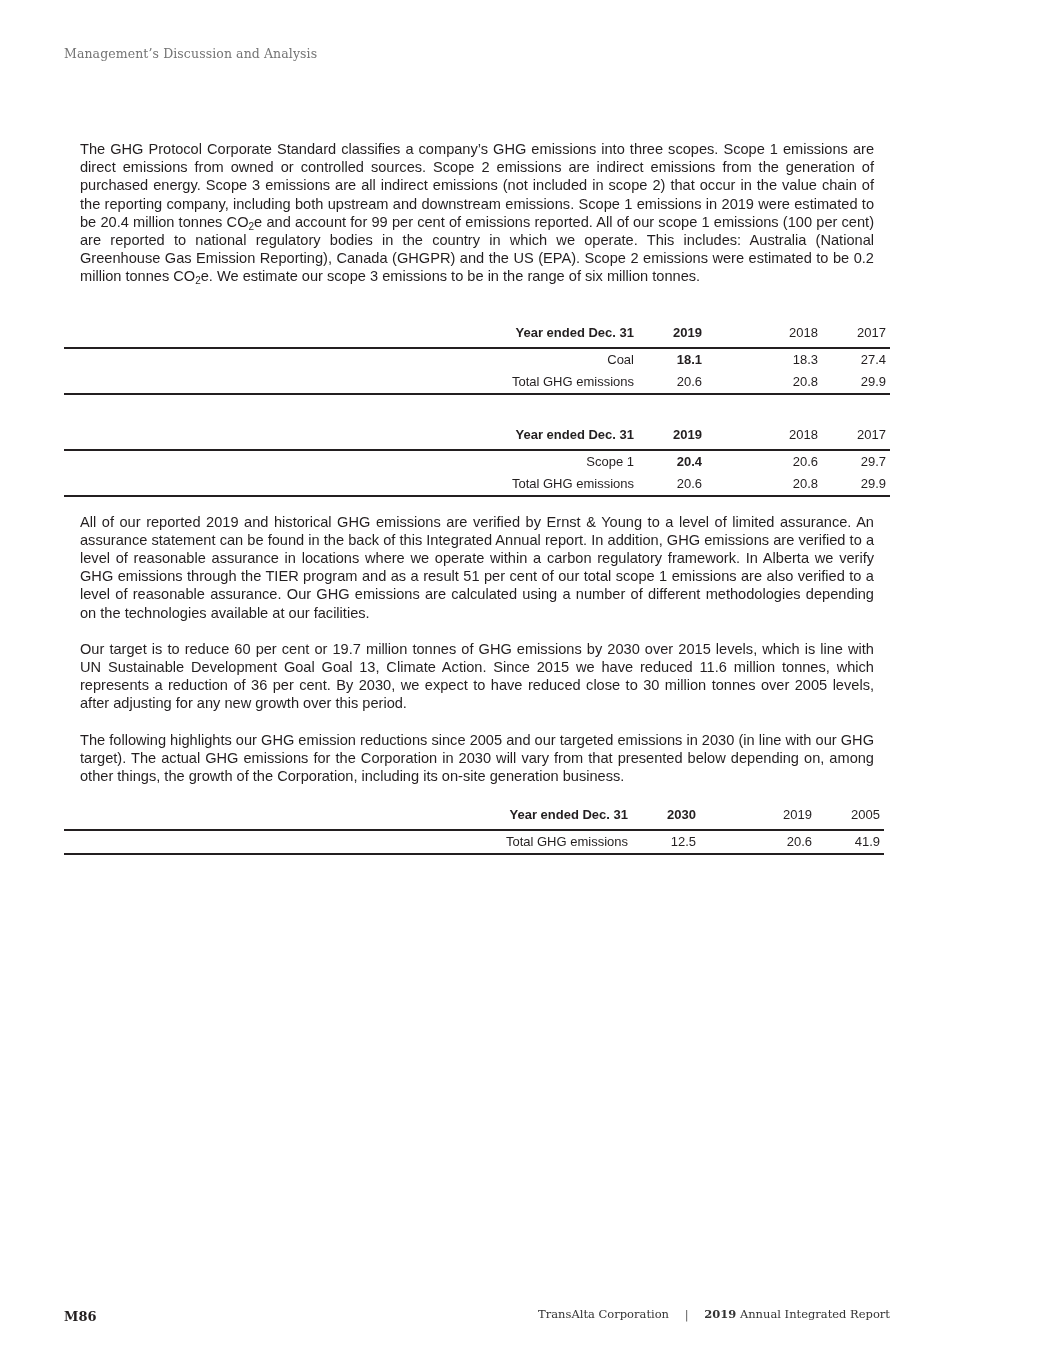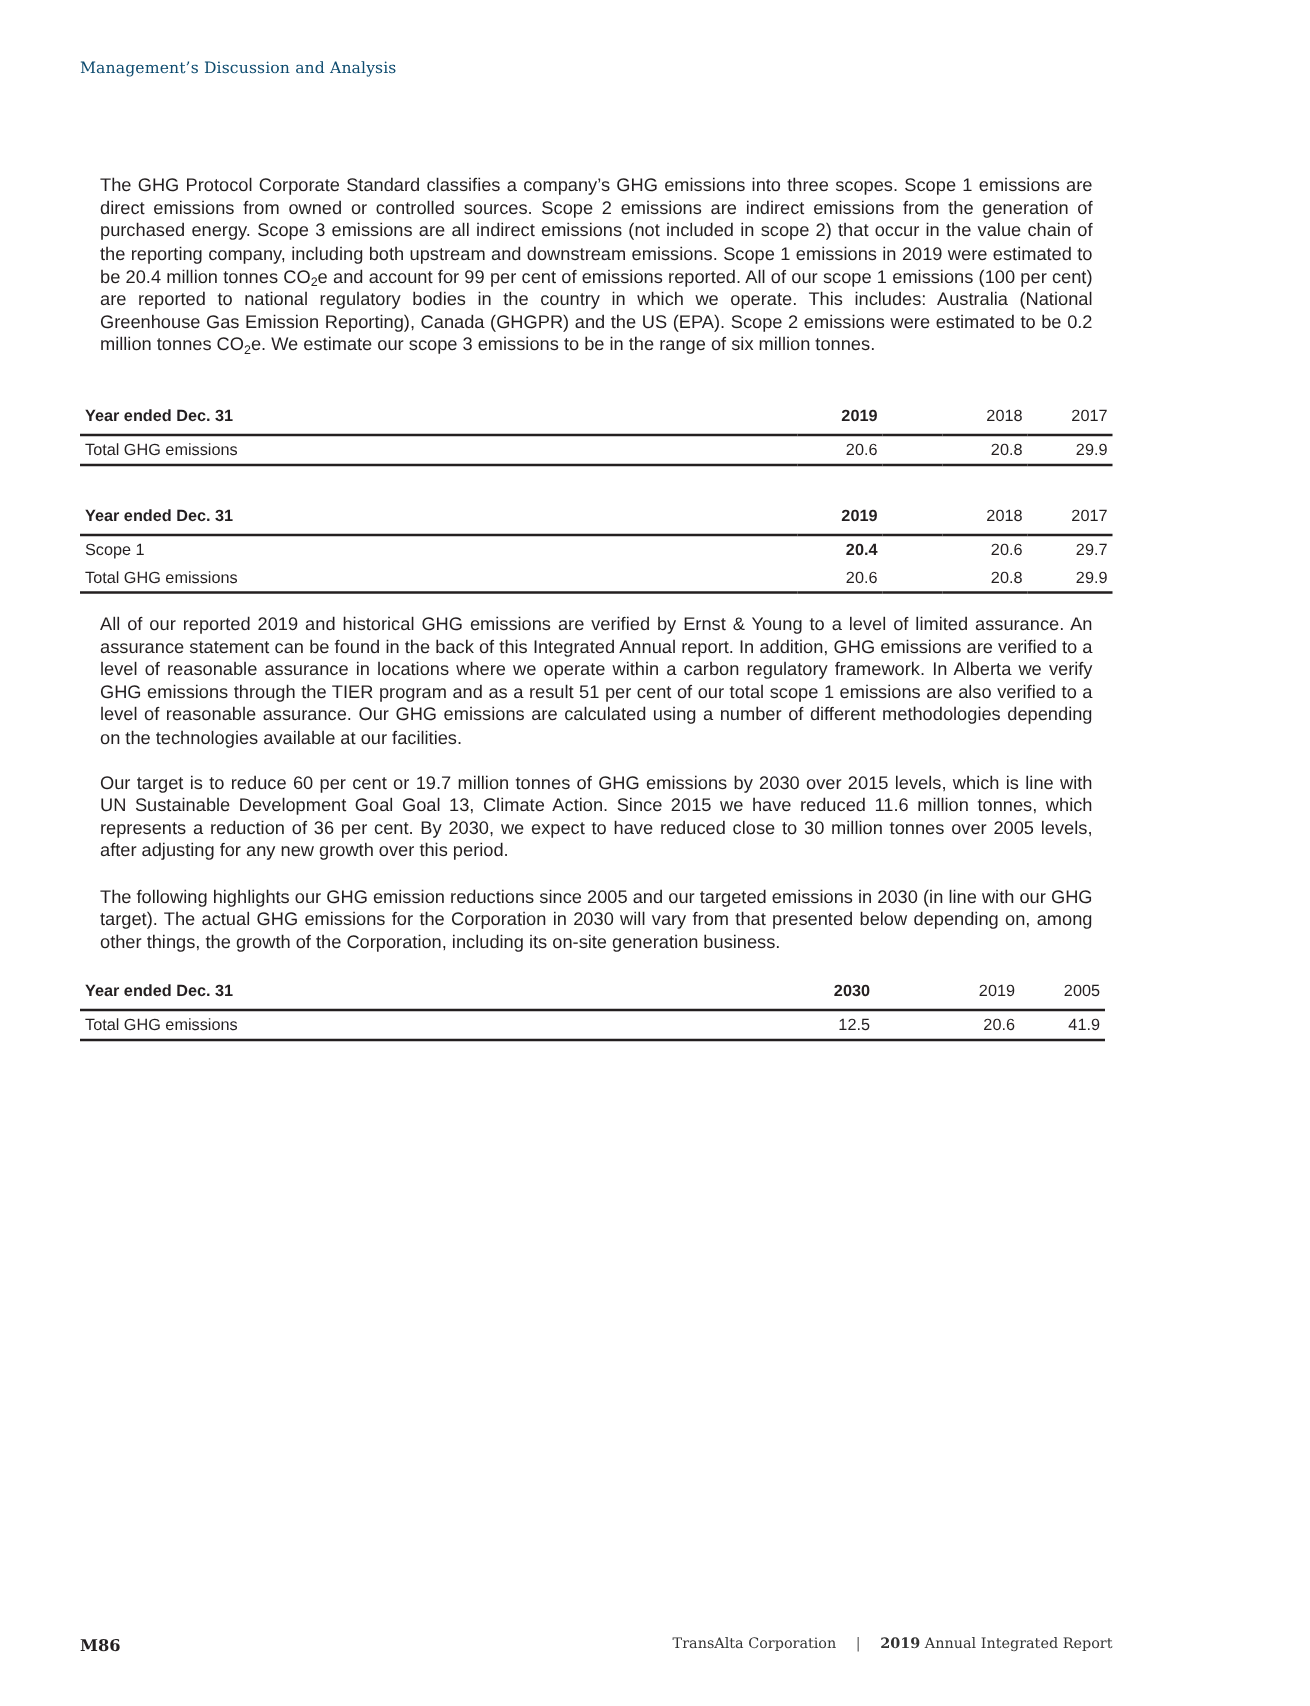--- a/index.html
+++ b/index.html
@@ -1,23 +1,23 @@
 <!DOCTYPE html>
 <html><head>
 <meta charset="utf-8">
 <style>
   html, body { margin: 0; padding: 0; background: #ffffff; }
   body { width: 1048px; height: 1365px; position: relative; overflow: hidden; color: #231f20; }
-  .header { position: absolute; left: 64px; top: 46px; font-family: "DejaVu Serif", serif; font-size: 12.5px; color: #0c4a6e; letter-spacing: 0.1px; }
+  .header { position: absolute; left: 64px; top: 46px; font-family: "DejaVu Serif", serif; font-size: 12.5px; color: #737373; letter-spacing: 0.1px; }
   .content { position: absolute; left: 64px; top: 124px; width: 826px; font-family: "Liberation Sans", sans-serif; font-size: 14.6px; line-height: 18.2px; }
   p { margin: 16px; text-align: justify; }
   p + p, p.gap { margin-top: 18px; }
   sub { font-size: 10px; line-height: 0; vertical-align: -3px; }
   table { width: 826px; border-collapse: collapse; font-family: "Liberation Sans", sans-serif; font-size: 13px; }
-  td { padding: 0 4px; height: 22px; }
+  td { padding: 0 4px; height: 22px; text-align: right; }
   td.num { text-align: right; width: 60px; }
   td.c19 { width: 58px; }
   td.gapcol { width: 40px; }
   .bold { font-weight: bold; }
   tr.head td { height: 28px; border-bottom: 2px solid #231f20; vertical-align: middle; }
   tr.last-body td { border-bottom: 1.5px solid #231f20; }
   tr.total td { border-bottom: 2px solid #231f20; font-weight: normal; }
   .tbl1 { margin-top: 33px; }
   .tbl2 { margin-top: 26px; }
   .tbl3 { margin-top: 6px; width: 820px; }
@@ -39,20 +39,27 @@
 
 
   <table class="tbl1">
     <tbody>
         <tr class="head">
       <td class="bold">Year ended Dec. 31</td>
       <td class="num bold c19">2019</td>
       <td class="gapcol"></td>
       <td class="num">2018</td>
       <td class="num">2017</td>
+    </tr>
+    <tr>
+      <td>Coal</td>
+      <td class="num bold">18.1</td>
+      <td></td>
+      <td class="num">18.3</td>
+      <td class="num">27.4</td>
     </tr>
     <tr class="total">
       <td>Total GHG emissions</td>
       <td class="num">20.6</td>
       <td></td>
       <td class="num">20.8</td>
       <td class="num">29.9</td>
     </tr>
   </tbody>
     </table>

